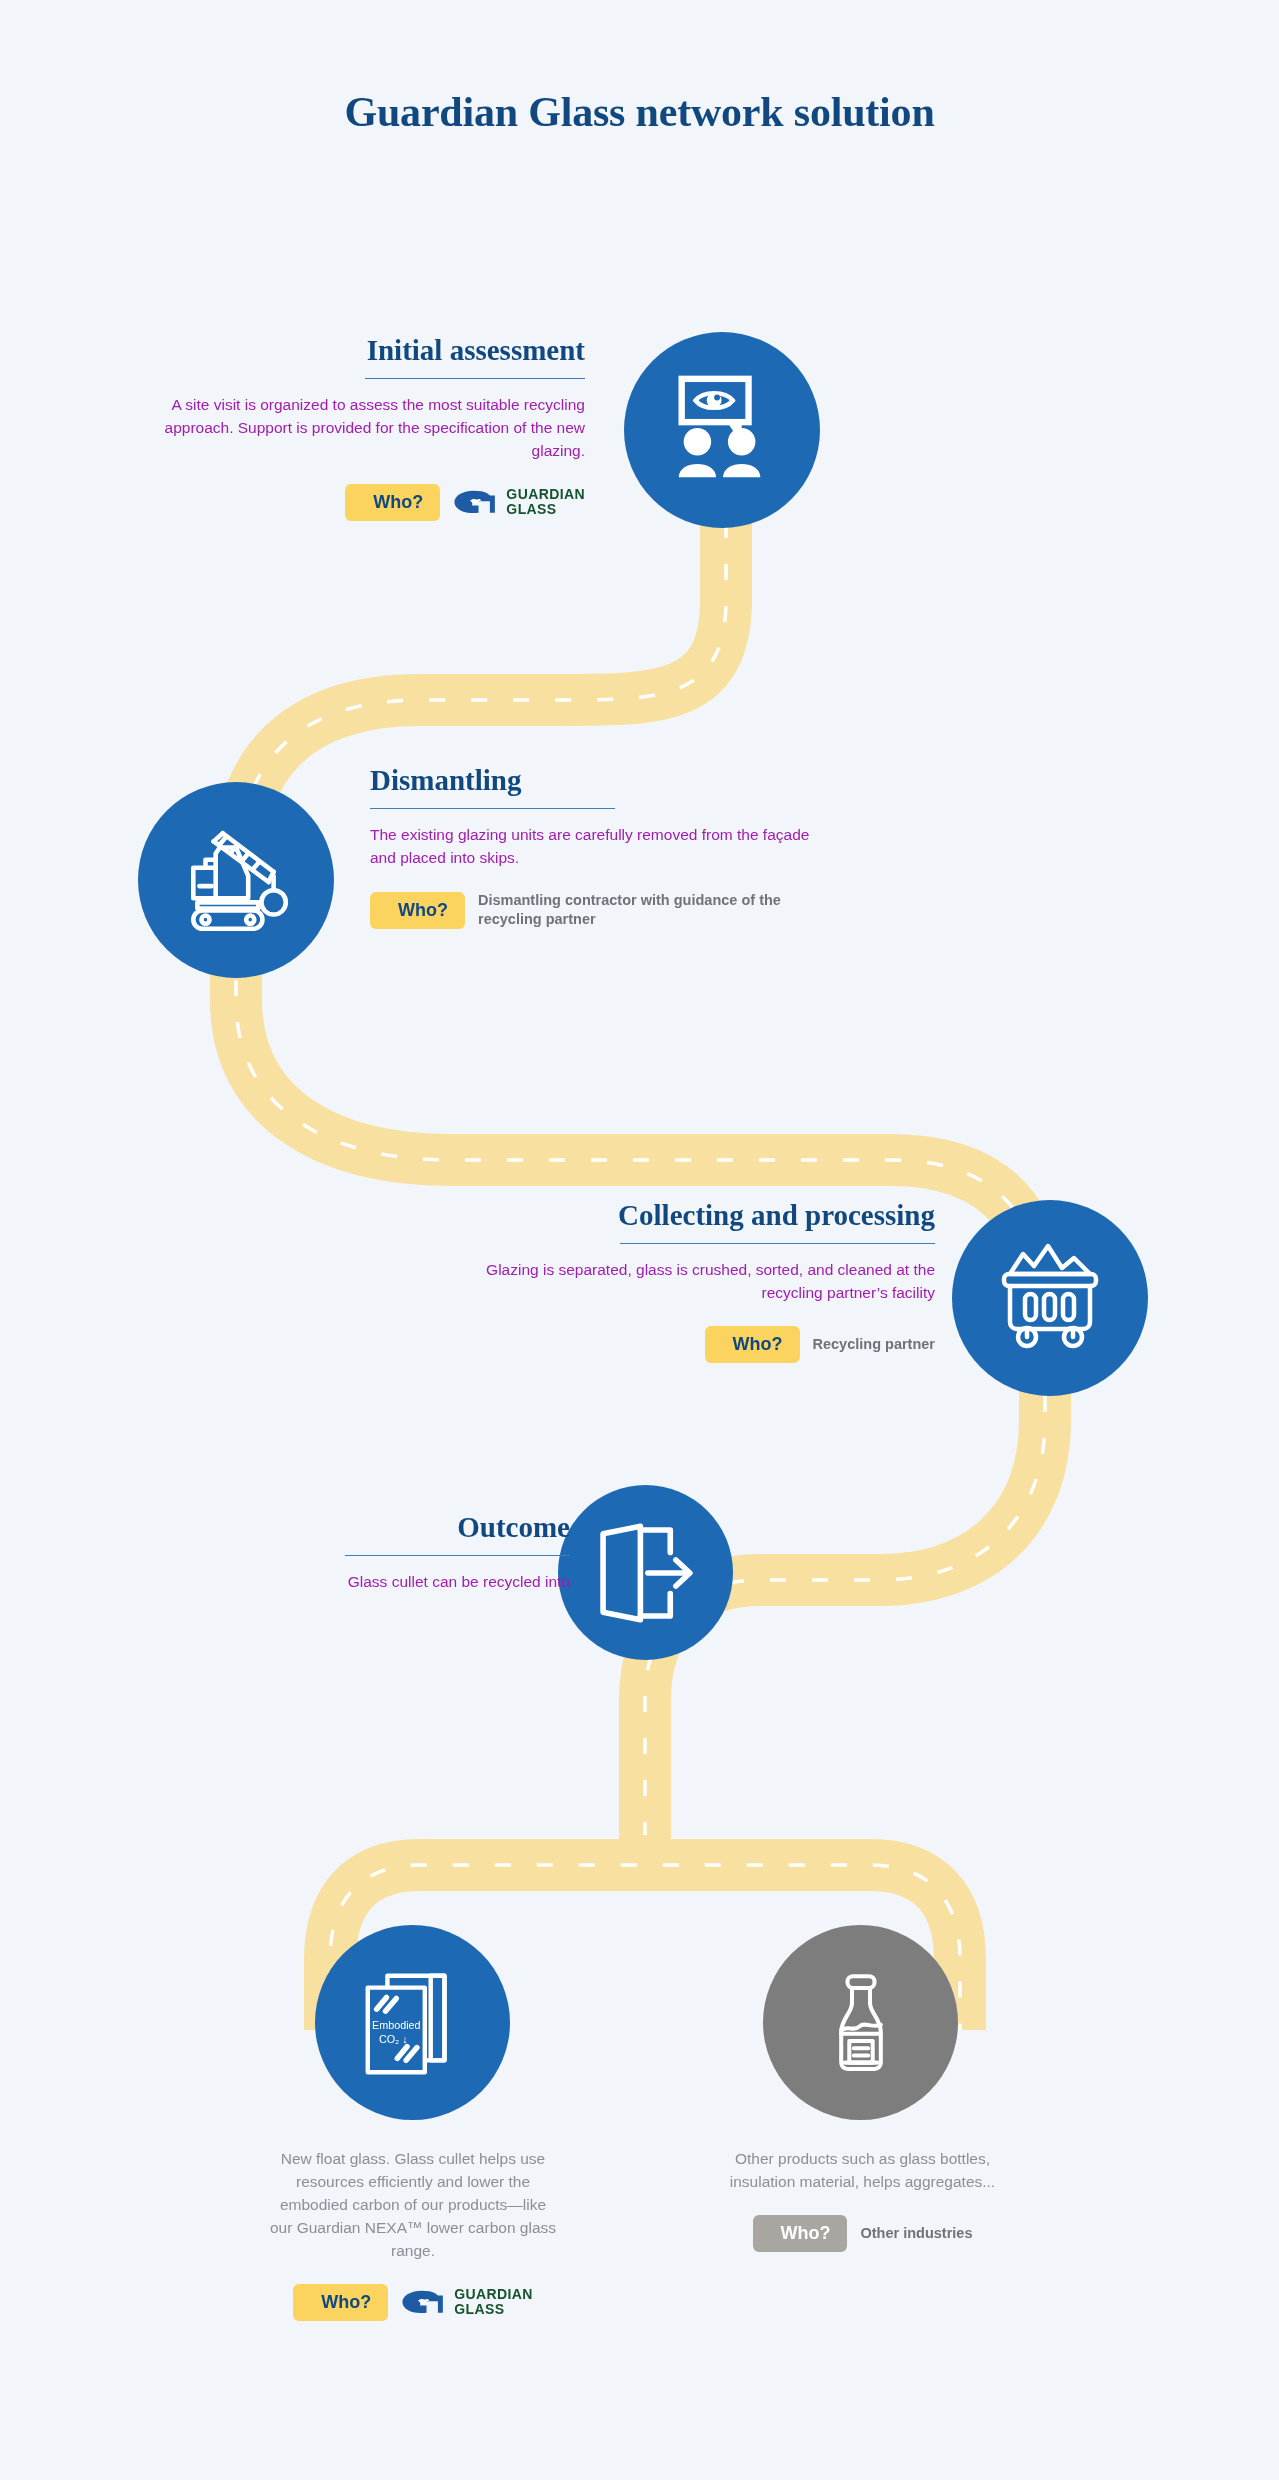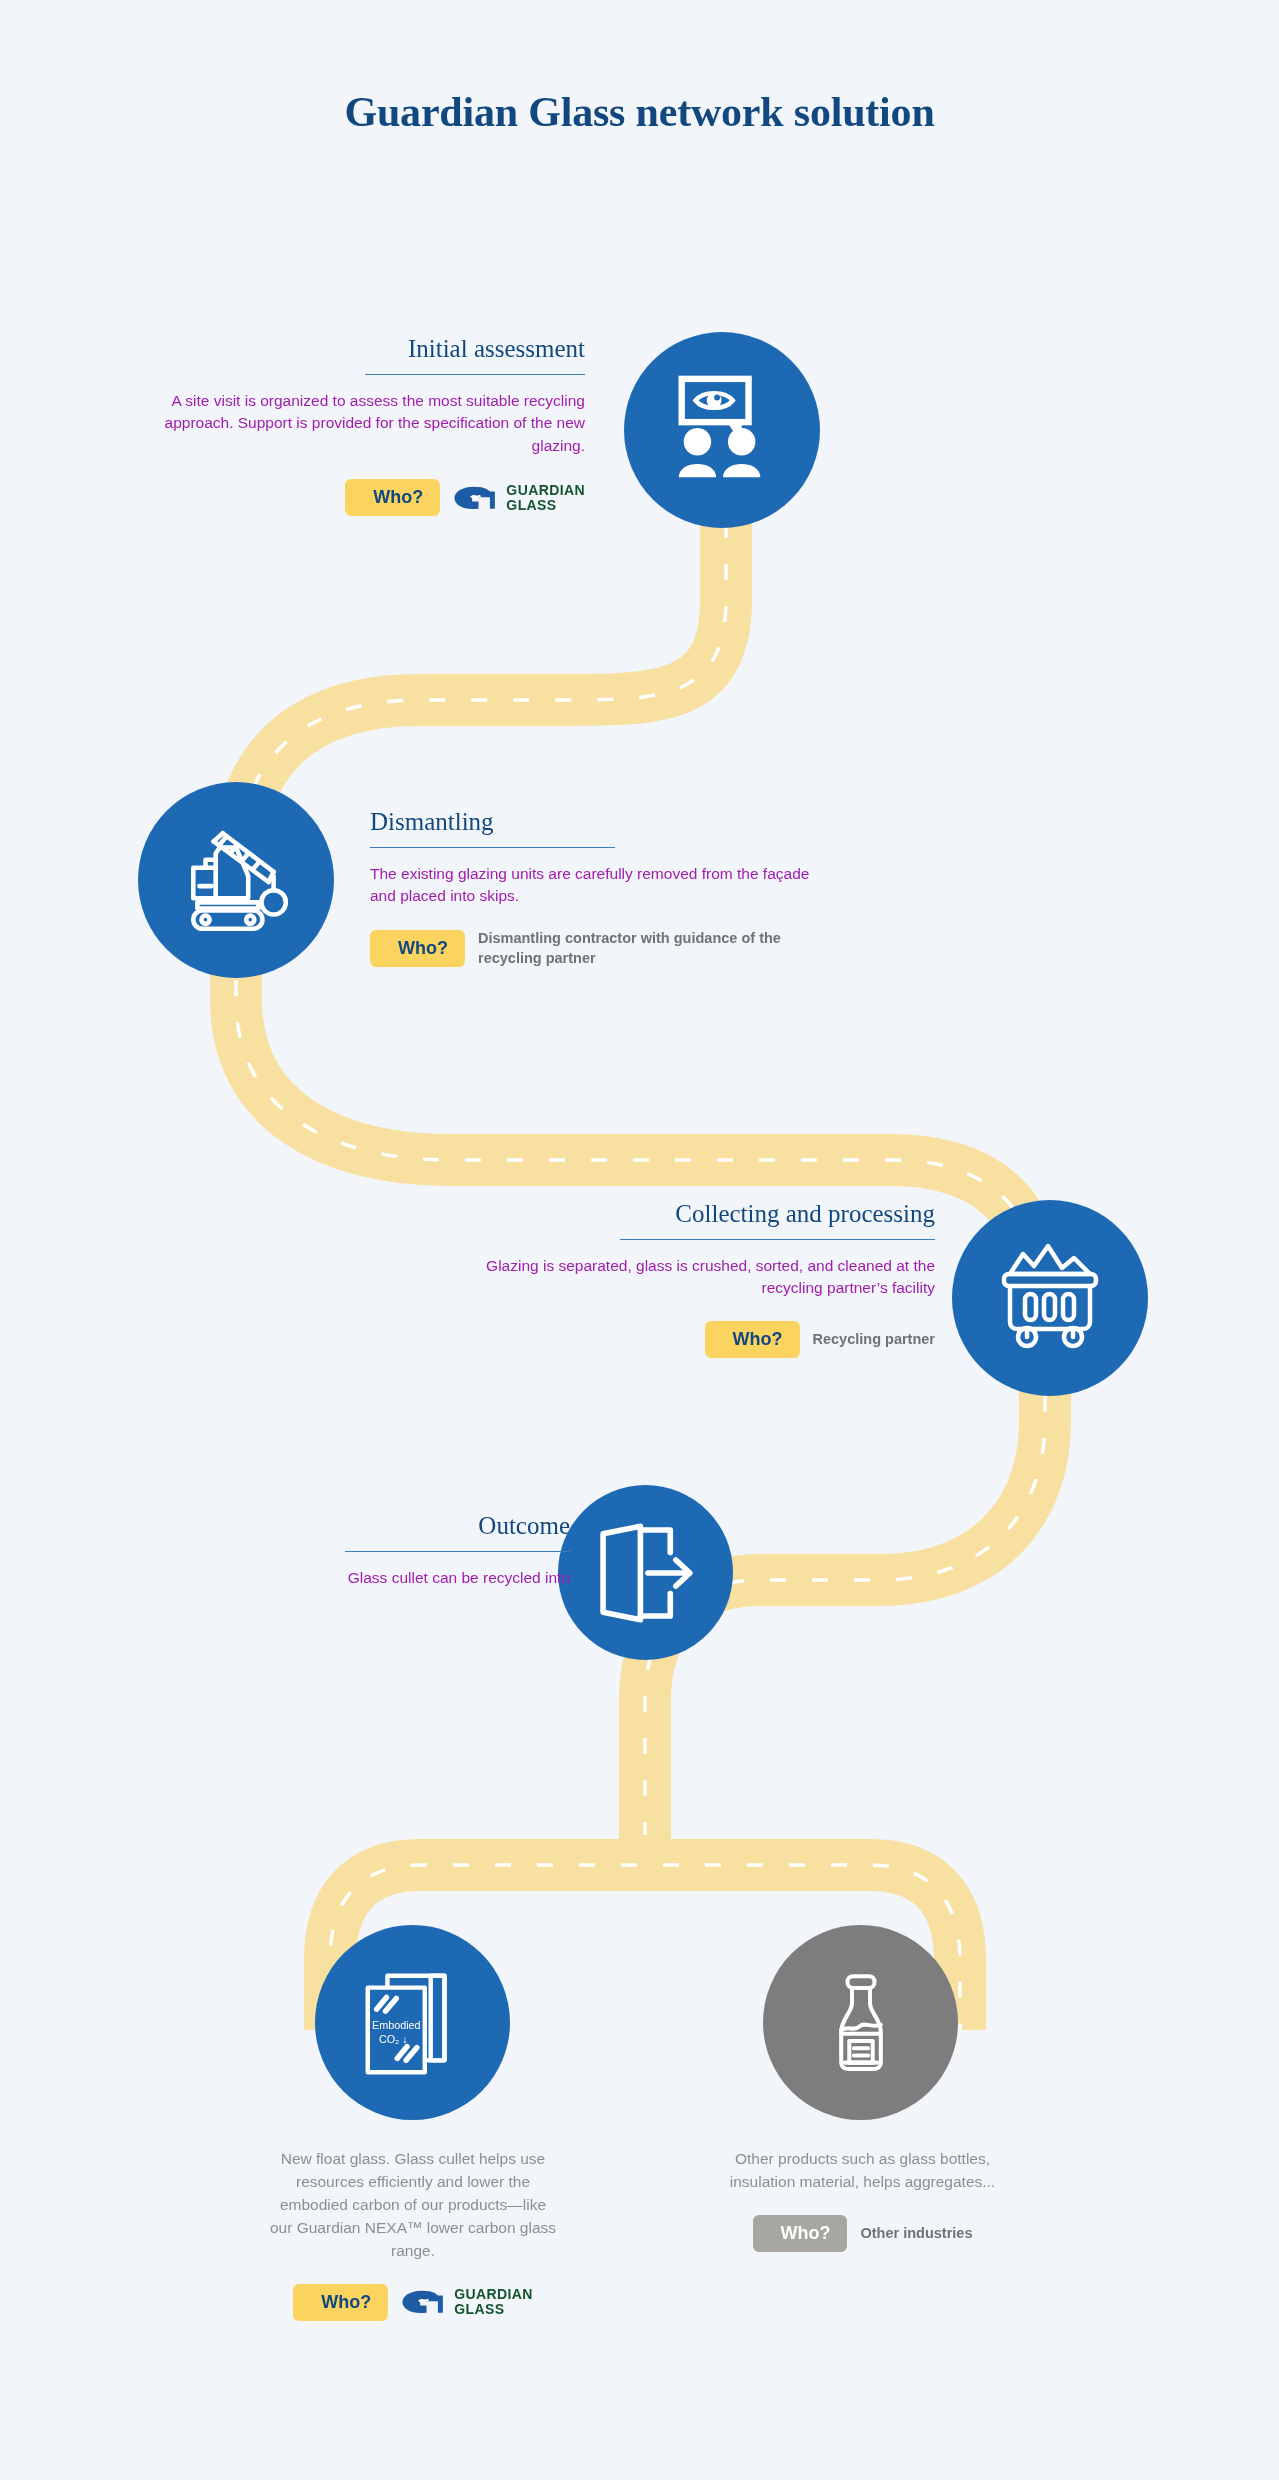--- a/index.html
+++ b/index.html
@@ -48,22 +48,22 @@
     align-items: center;
     justify-content: center;
   }
   .node.grey { background: #7D7D7D; }
   .node svg { display: block; }
 
   
   .block { position: absolute; }
   .block .head {
     font-family: "Liberation Serif", serif;
-    font-weight: normal;
-    font-size: 25px;
+    font-weight: bold;
+    font-size: 29px;
     color: #10487F;
     line-height: 1.1;
     white-space: nowrap;
   }
   .block .rule {
     height: 1px;
     background: #3F7CBA;
     margin-top: 11px;
     margin-bottom: 15px;
   }
@@ -232,21 +232,21 @@
         <path d="M 30 40 L 30 48 M 30 40 L 40 40"></path>
         <path d="M 24 66 L 36 66"></path>
         <rect x="22" y="82" width="60" height="6"></rect>
         <rect x="18" y="90" width="68" height="18" rx="9"></rect>
         <circle cx="30" cy="99" r="4"></circle>
         <circle cx="74" cy="99" r="4"></circle>
       </g>
     </svg>
   </div>
 
-  <div class="block left-al" style="left:370px; top:808px; width:460px;">
+  <div class="block left-al" style="left:370px; top:765px; width:460px;">
     <div class="head">Dismantling</div>
     <div class="rule" style="width:245px;"></div>
     <div class="body">The existing glazing units are carefully removed from the façade and placed into skips.</div>
     <div class="whorow">
       <div class="who-pill">Who?</div>
       <div class="who-who">Dismantling contractor with guidance of the recycling partner</div>
     </div>
   </div>
 
   <div class="node" style="left:952px; top:1200px; width:196px; height:196px;">

